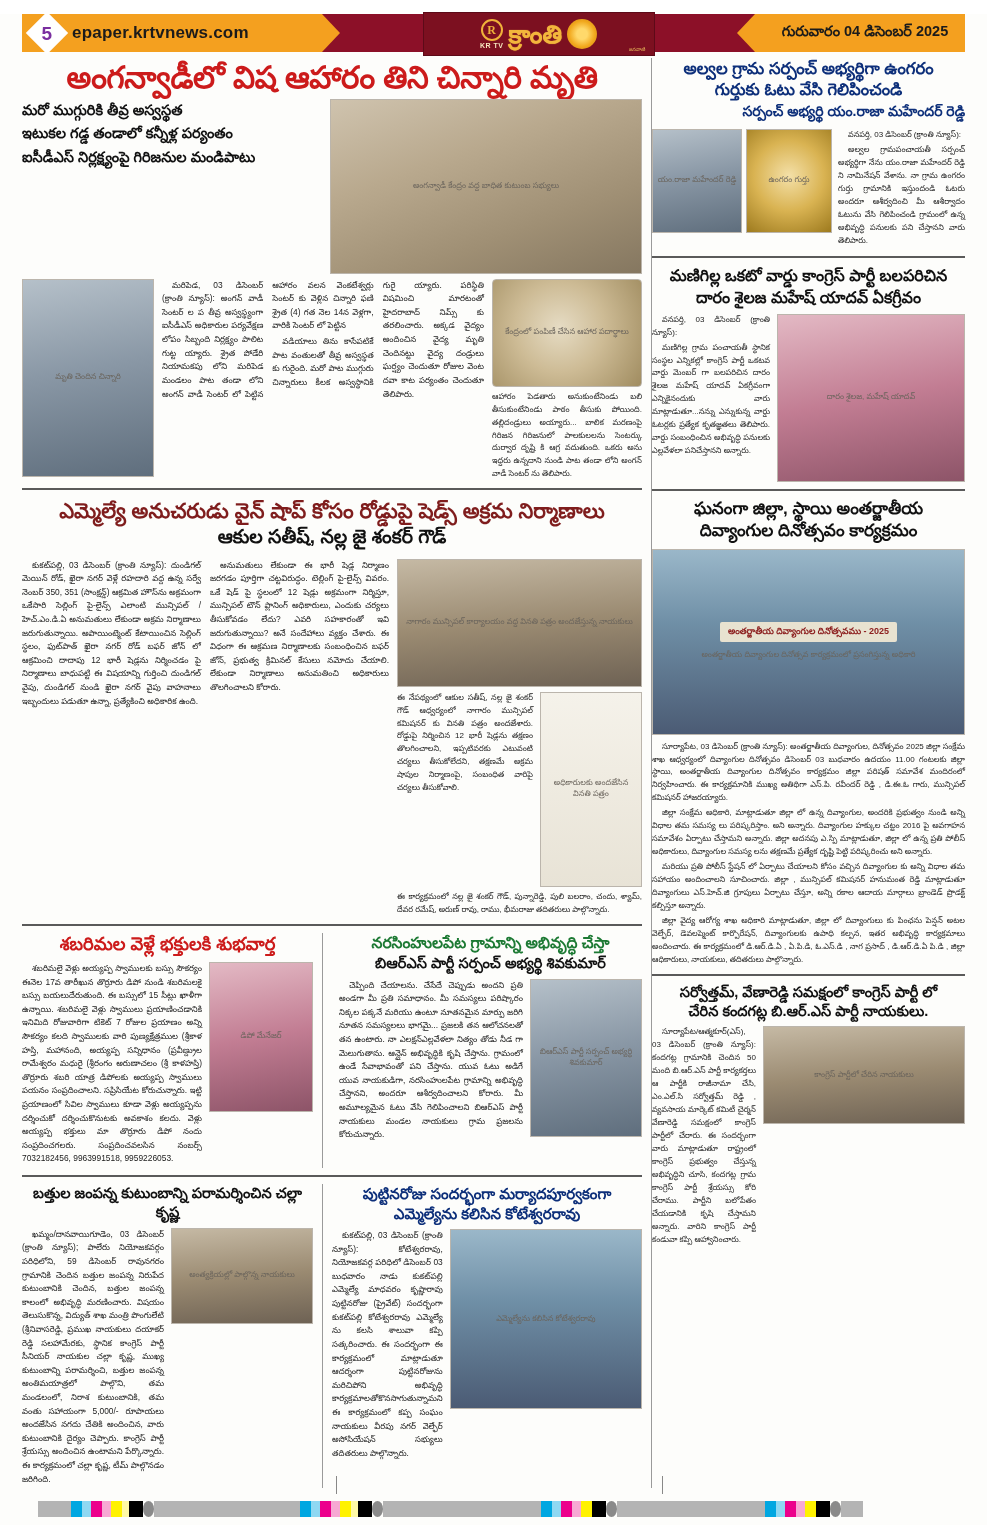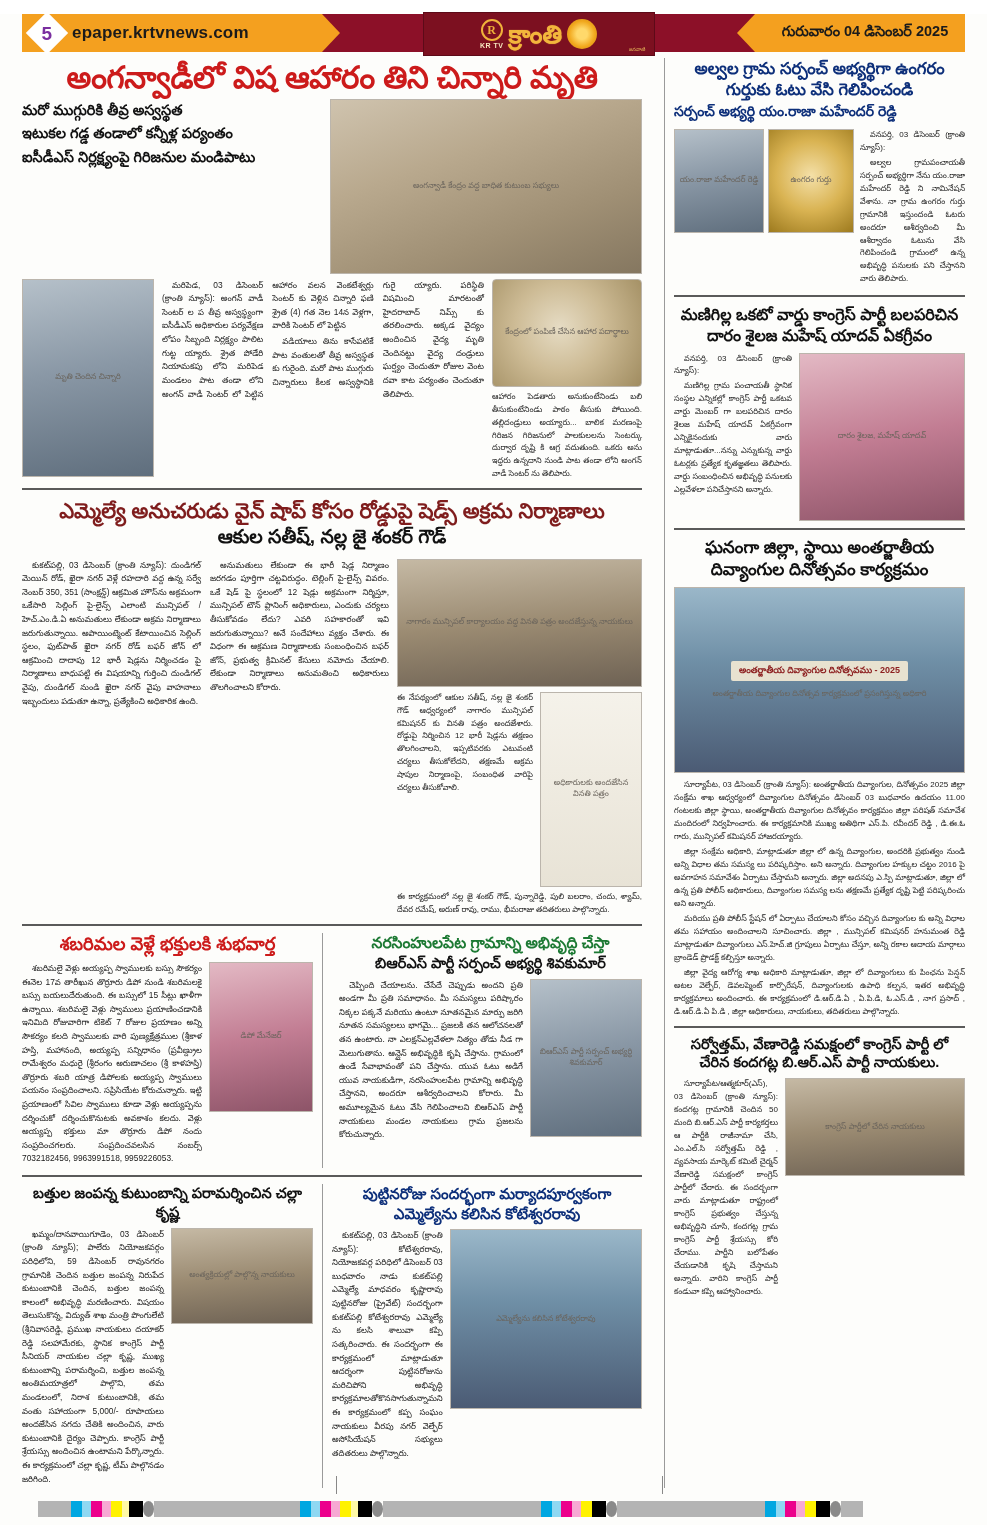--- a/index.html
+++ b/index.html
@@ -122,21 +122,21 @@
     width: 0; height: 0;
     border-top: 19px solid transparent;
     border-bottom: 19px solid transparent;
     border-right: 18px solid #f4a01f;
   }
   .mh-date { font-size: 14.5px; font-weight: bold; color: #1b1b1b; white-space: nowrap; }
 
   
   .body-wrap { margin: 6px 22px 0 22px; display: flex; gap: 0; }
   .col-left  { width: 620px; }
-  .col-right { width: 323px; border-left: 1px solid #9a9a9a; padding-left: 9px; margin-left: 22px; }
+  .col-right { width: 323px; border-left: 1px solid #9a9a9a; margin-left: 9px; }
 
   
   .hl-huge {
     color: #cc1b1b;
     font-size: 31px;
     font-weight: bold;
     line-height: 1.15;
     letter-spacing: -.3px;
     text-align: center;
     margin-bottom: 3px;
@@ -148,21 +148,21 @@
     color: #0d2f7a;
     font-size: 16.5px;
     font-weight: bold;
     text-align: center;
     line-height: 1.3;
   }
   .hl-blue-sm {
     color: #0d2f7a;
     font-size: 14px;
     font-weight: bold;
-    text-align: left;
+    text-align: right;
     margin-top: 2px;
   }
   .hl-black {
     color: #111;
     font-size: 16px;
     font-weight: bold;
     text-align: center;
     line-height: 1.32;
   }
   .hl-mid {

